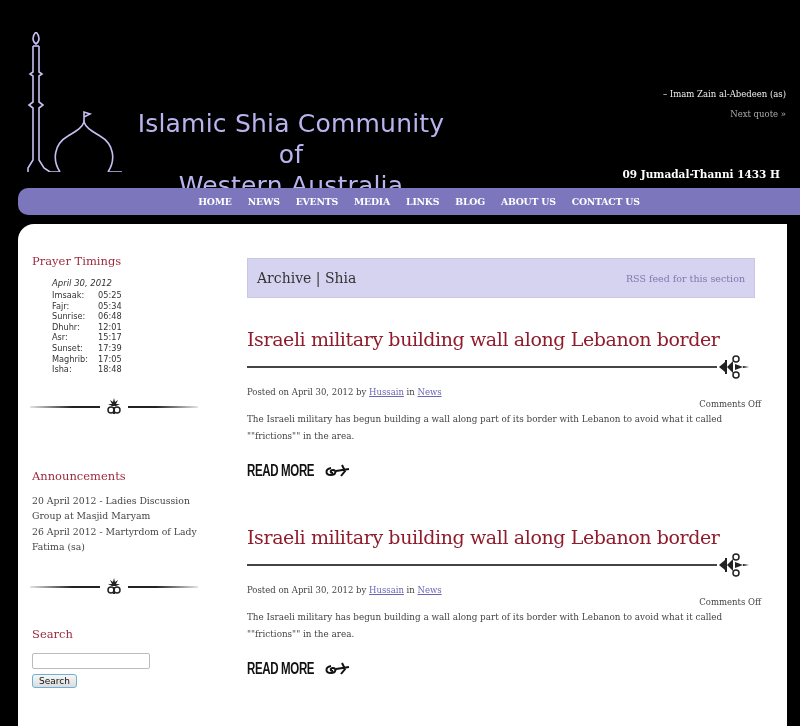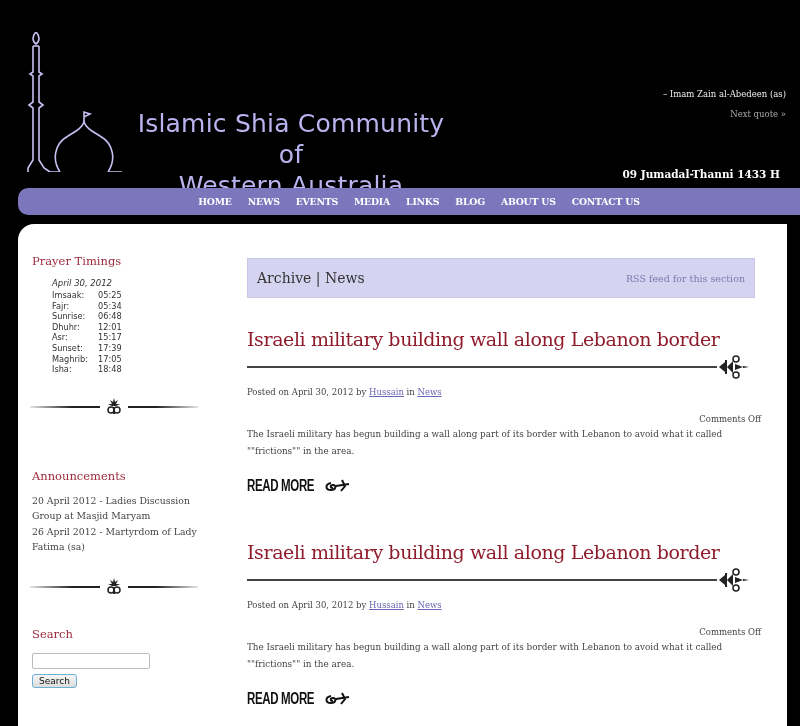--- a/index.html
+++ b/index.html
@@ -80,21 +80,21 @@
   .post { position: relative; }
   .post-title {
     color: #8f1c2c; font-size: 19px; font-weight: normal; margin: 0;
     font-family: "DejaVu Serif", serif; letter-spacing: -0.4px; white-space: nowrap;
   }
   .title-rule { position: relative; height: 26px; margin-top: 4px; }
   .title-rule .line { position: absolute; left: 0; top: 12px; width: 470px; height: 2px; background: #444; }
   .title-rule .orn { position: absolute; left: 470px; top: 0; width: 34px; height: 26px; }
   .meta { font-size: 8.5px; color: #444; margin-top: 7px; }
   .meta a { color: #6a66b5; text-decoration: underline; }
-  .comments { font-size: 8.5px; color: #444; text-align: right; margin-top: 17px; margin-right: -6px; }
+  .comments { font-size: 8.5px; color: #444; text-align: right; margin-top: 2px; margin-right: -6px; }
   .excerpt { font-size: 8.8px; color: #444; line-height: 17px; margin-top: 2px; }
   .read-more { display: flex; align-items: center; margin-top: 17px; text-decoration: none; }
   .read-more .rm-text {
     font-family: "Liberation Sans", sans-serif; font-weight: bold; font-size: 16px;
     color: #111; transform: scaleX(0.72); transform-origin: left center; letter-spacing: -0.5px;
     display: inline-block; width: 72px; white-space: nowrap;
   }
   .read-more svg { margin-left: 4px; }
 </style>
 </head>
@@ -209,21 +209,21 @@
 
     <section style="margin-top:30px;">
       <h3 class="widget-title">Search</h3>
       <input class="search-input" type="text" value="" style="">
       <button class="search-btn">Search</button>
     </section>
   </aside>
 
   <main class="main">
     <div class="archive-bar">
-      <span class="archive-title">Archive | News</span>
+      <span class="archive-title">Archive | Shia</span>
       <a class="rss-link" href="#">RSS feed for this section</a>
     </div>
 
     <article class="post" style="margin-top:30px;">
       <h2 class="post-title">Israeli military building wall along Lebanon border</h2>
       <div class="title-rule">
         <div class="line"></div>
         <svg class="orn" viewBox="0 0 34 26" fill="#222">
           <path d="M2 13 L8 8 L8 18 Z"></path>
           <rect x="8" y="6" width="2" height="14"></rect>

